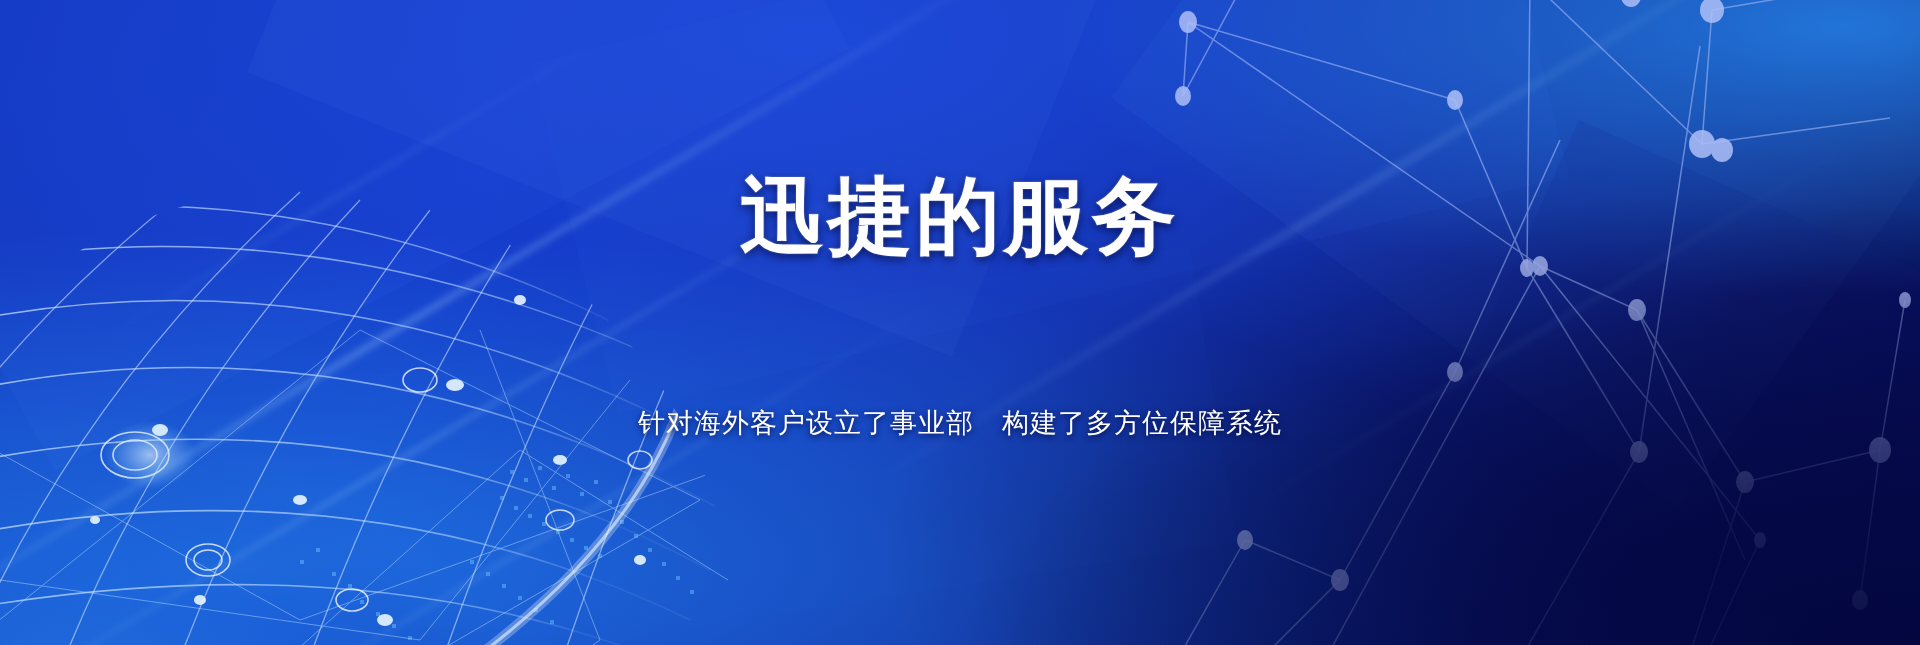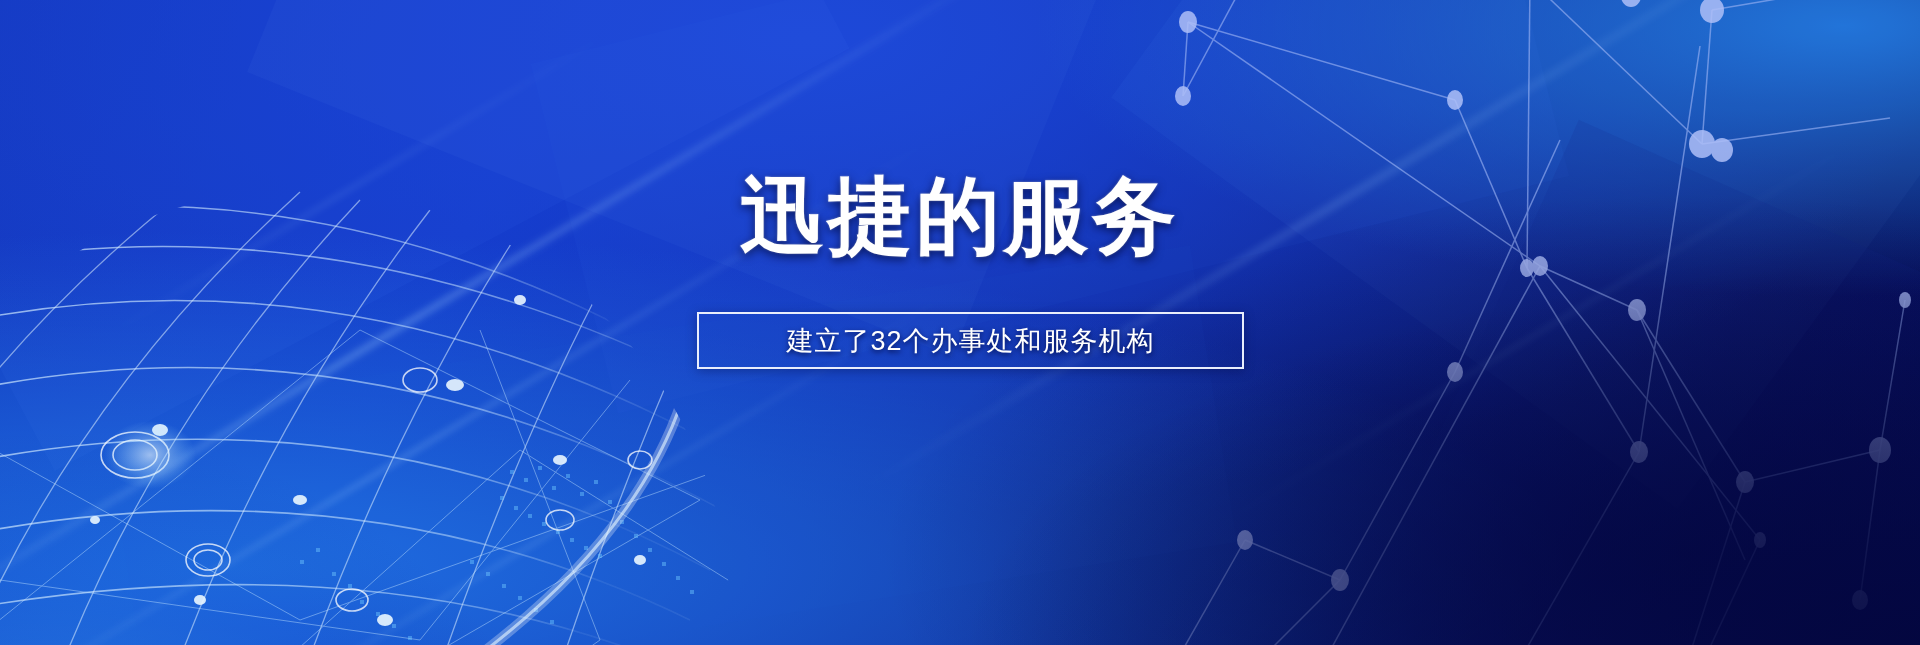--- a/index.html
+++ b/index.html
@@ -297,19 +297,17 @@
     <div class="streak s4"></div>
     <div class="streak s5"></div>
     <div class="streak s6"></div>
   </div>
 
   <div class="bg-dark-corner"></div>
 
   <div class="content">
     <h1 class="title">迅捷的服务</h1>
 
-    <div class="boxed">
-      <span>建立了32个办事处和服务机构</span>
-    </div>
-
+
+    <div class="tagline">针对海外客户设立了事业部　构建了多方位保障系统</div>
   </div>
 
 </div>
 
 </body></html>

